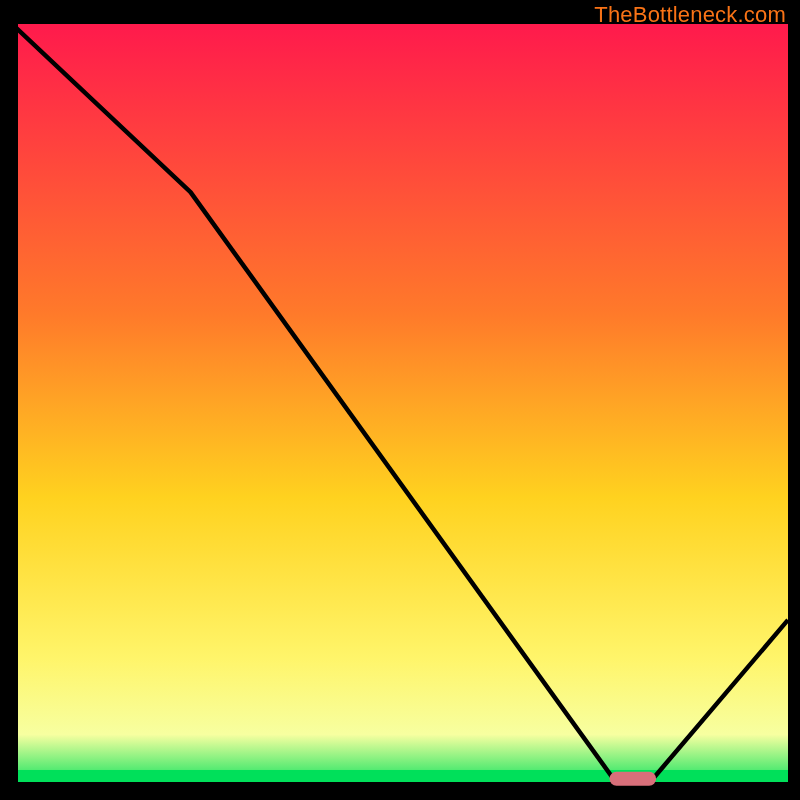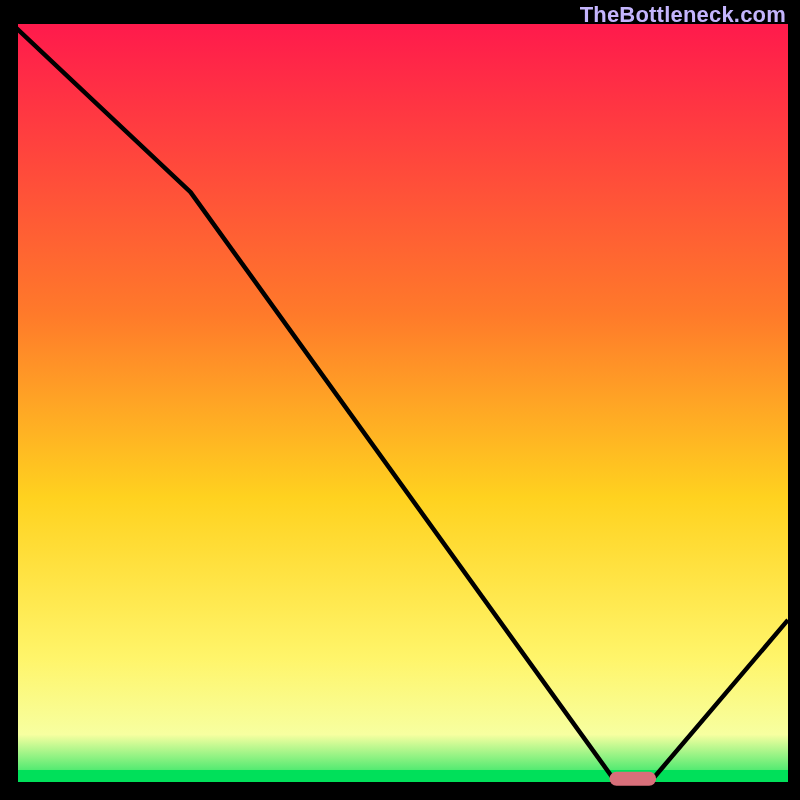--- a/index.html
+++ b/index.html
@@ -23,23 +23,23 @@
     position: absolute;
     left: 0;
     top: 0;
     width: 776px;
     height: 764px;
   }
   .watermark {
     position: absolute;
     top: 2px;
     right: 14px;
-    color: #c4b5fd;
+    color: #f97316;
     font-size: 22px;
-    font-weight: bold;
+    font-weight: normal;
     letter-spacing: 0.2px;
   }
 </style>
 </head>
 <body>
 
 <div class="watermark">TheBottleneck.com</div>
 
 <div class="frame">
   <svg class="plot" viewBox="0 0 776 764" preserveAspectRatio="none">

